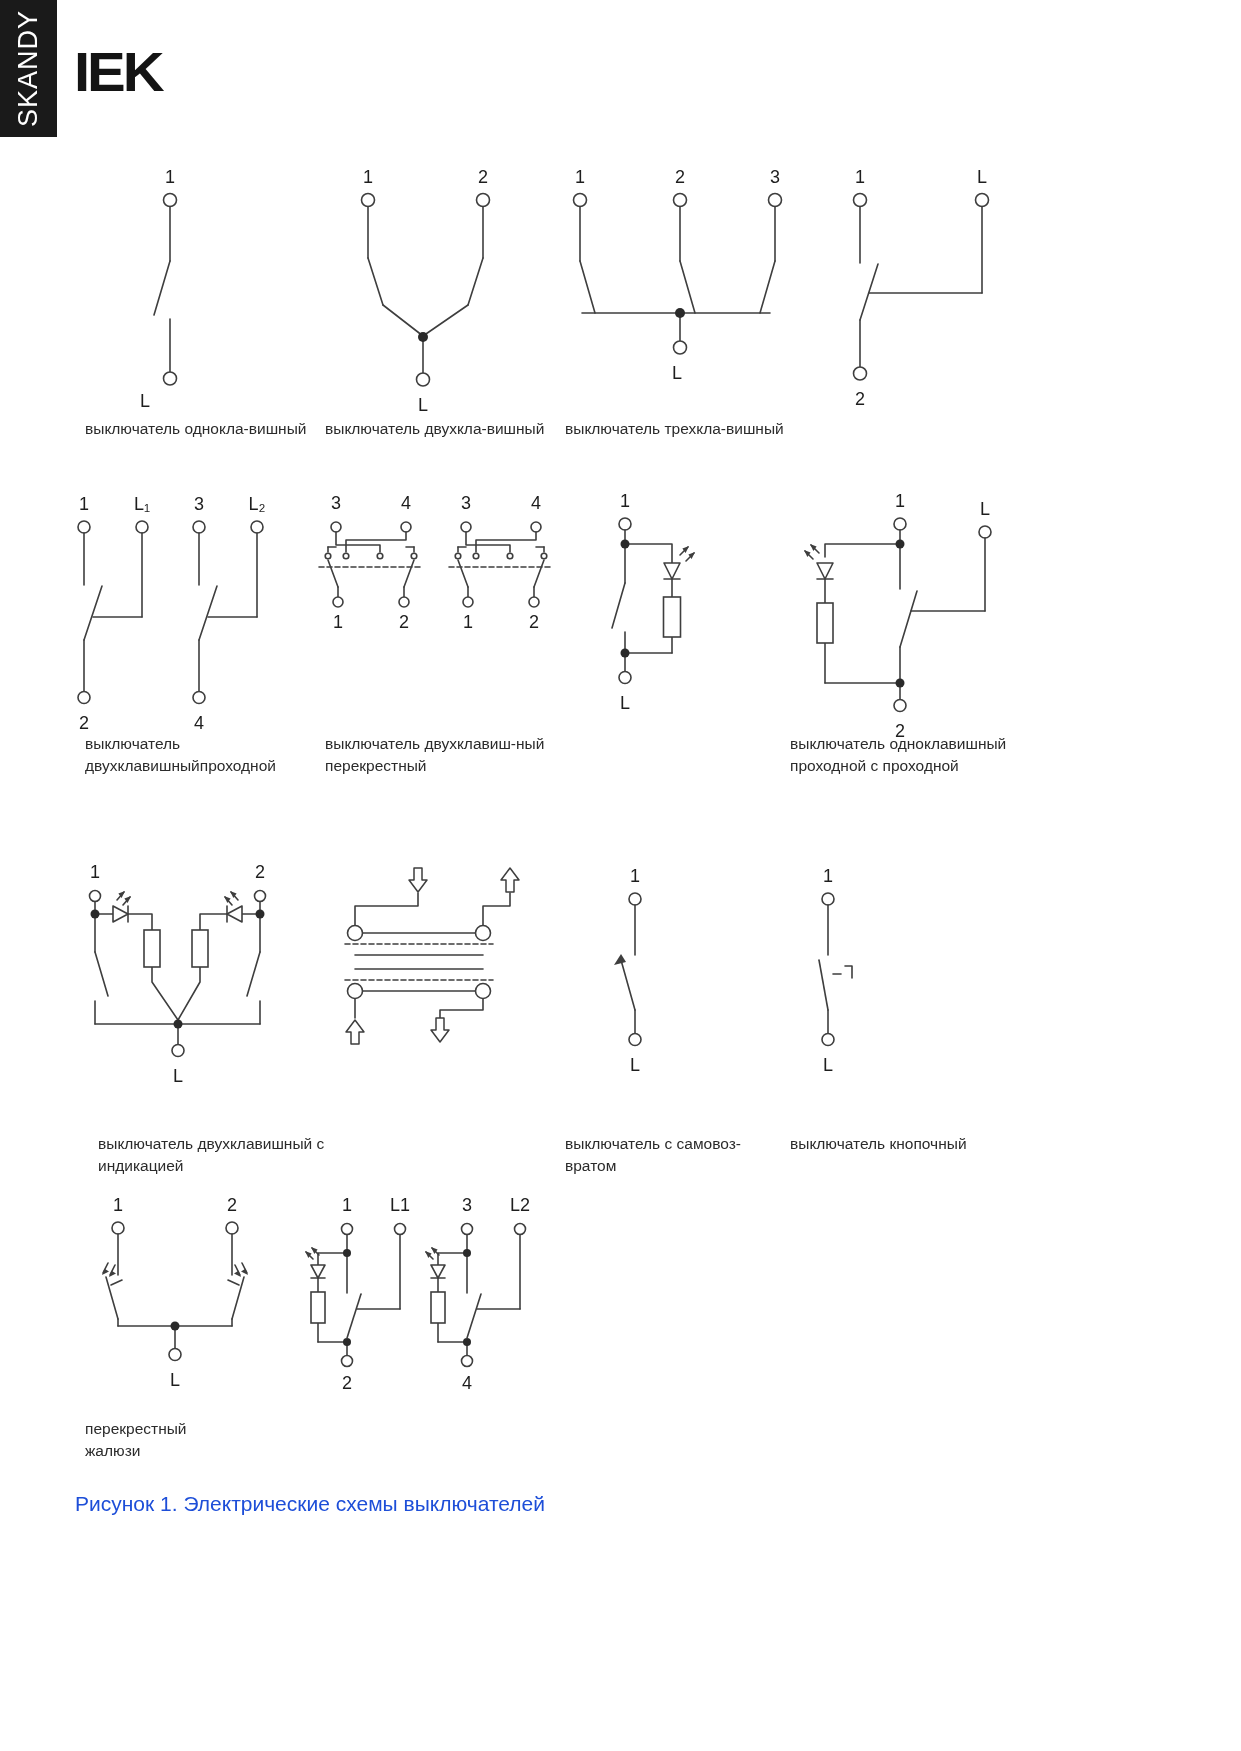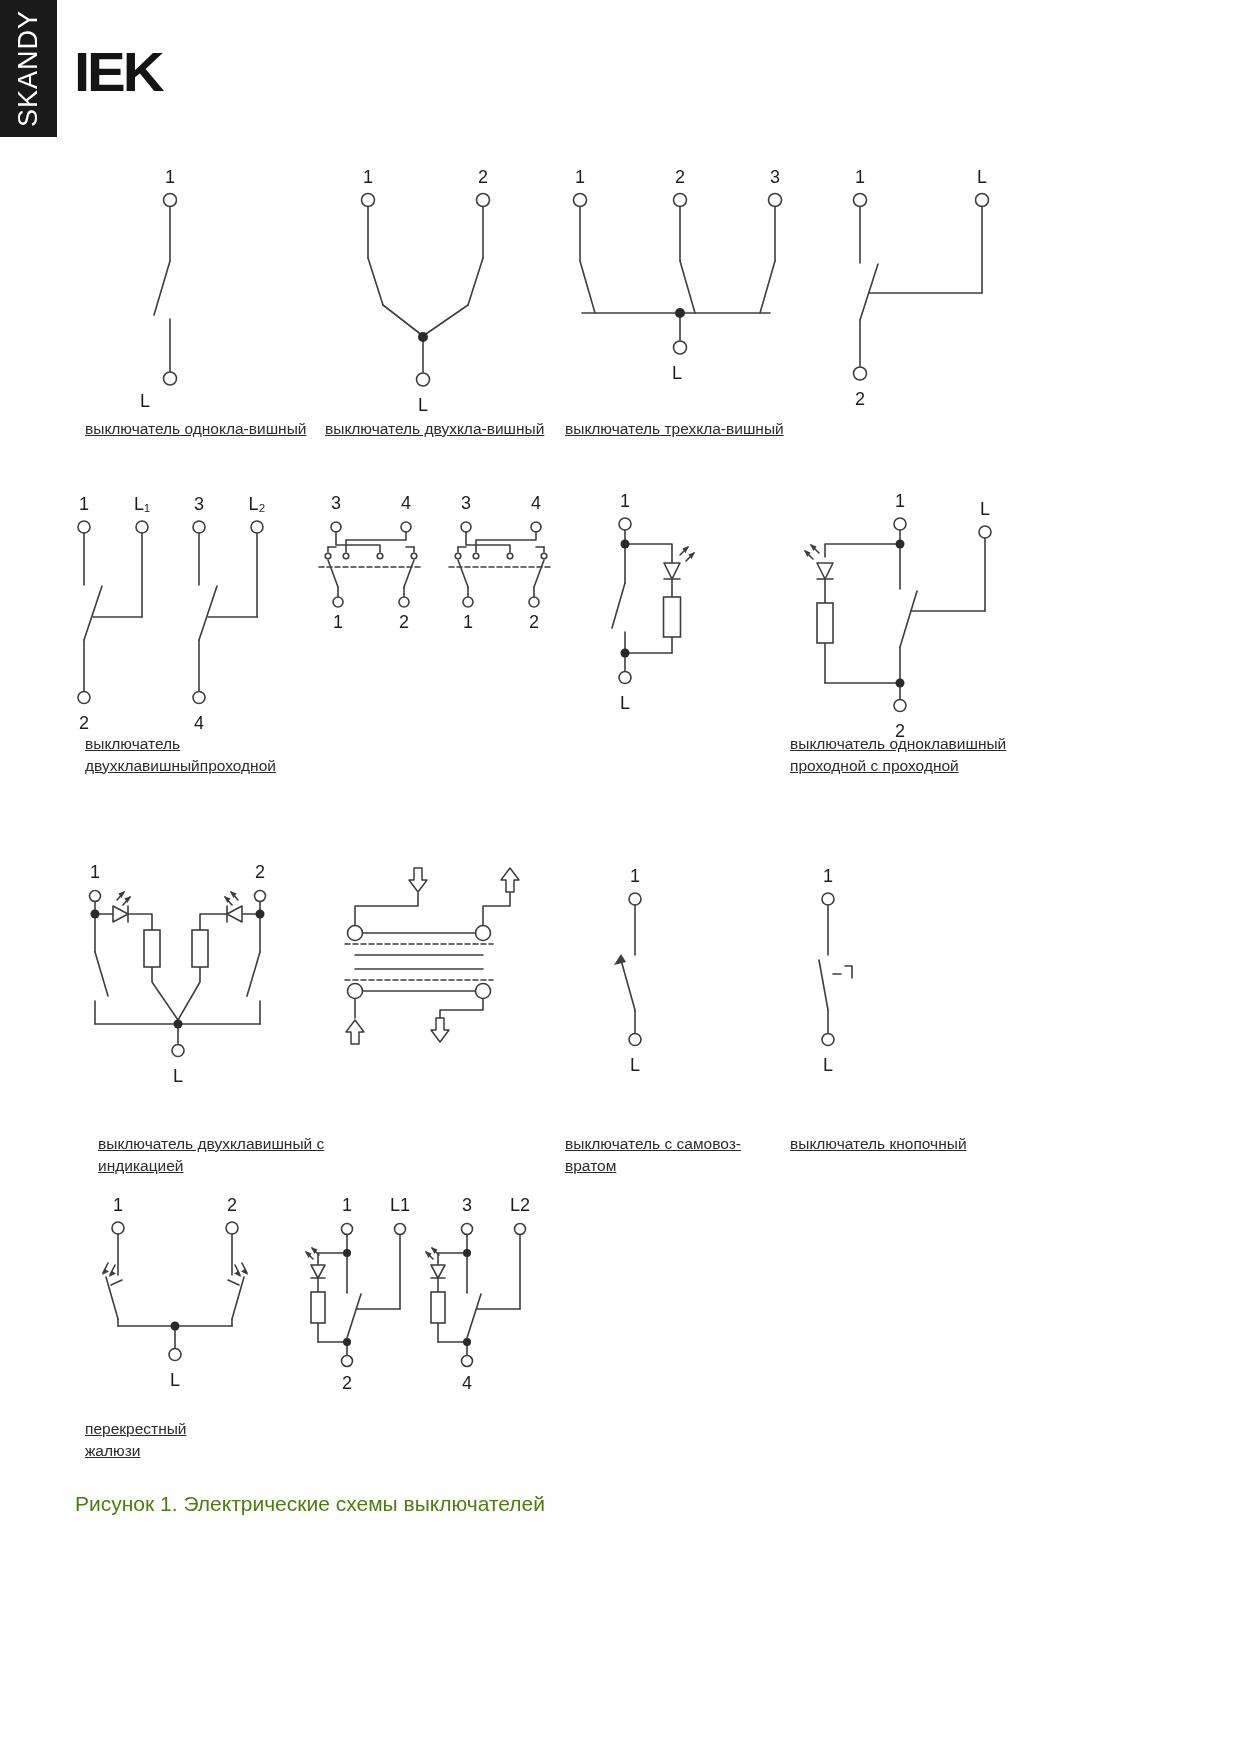--- a/index.html
+++ b/index.html
@@ -5,22 +5,22 @@
   html,body{margin:0;padding:0;background:#888;}
   #page{position:relative;width:1241px;height:1751px;background:#ffffff;overflow:hidden;
         font-family:"Liberation Sans",sans-serif;color:#1e1e1e;}
   .brandbar{position:absolute;left:0;top:0;width:57px;height:137px;background:#1a1a1a;
             display:flex;align-items:center;justify-content:center;}
   .brandbar span{writing-mode:vertical-rl;transform:rotate(180deg);color:#fff;
             font-size:27px;letter-spacing:1px;font-weight:500;}
   .logo{position:absolute;left:74px;top:38px;font-size:58px;font-weight:900;
         letter-spacing:-3px;color:#141414;transform:scaleY(.95);}
   .diag{position:absolute;}
-  .cap{position:absolute;font-size:15.5px;line-height:1.4;color:#2b2b2b;text-decoration:underline;}
-  .figcap{position:absolute;left:75px;top:1492px;font-size:21px;color:#4d7c0f;text-align:right;}
+  .cap{position:absolute;font-size:15.5px;line-height:1.4;color:#2b2b2b;}
+  .figcap{position:absolute;left:75px;top:1492px;font-size:21px;color:#1d4ed8;text-align:right;}
   .cs .w{fill:none;stroke:#3e3e3e;stroke-width:1.6;stroke-linecap:round;stroke-linejoin:round;}
   .cs .dash{stroke-dasharray:5 3;}
   .cs .t{fill:#fff;stroke:#3e3e3e;stroke-width:1.6;}
   .cs .dt{fill:#2a2a2a;stroke:none;}
   .cs .ah{fill:#3e3e3e;stroke:none;}
   .cs .led{fill:#fff;stroke:#3e3e3e;stroke-width:1.6;stroke-linejoin:round;}
   .cs .res{fill:#fff;stroke:#3e3e3e;stroke-width:1.6;}
   .cs .aw{fill:#fff;stroke:#3e3e3e;stroke-width:1.5;stroke-linejoin:round;}
   .cs text{font-family:"Liberation Sans",sans-serif;font-size:18px;fill:#1e1e1e;text-anchor:middle;}
 </style>
@@ -263,20 +263,21 @@
       <path class="w" d="M32,94 H48"></path>
       <rect class="res" x="32" y="118" width="16" height="40"></rect>
       <path class="w" d="M115,162 L132,106"></path>
       <circle class="dt" cx="115" cy="198" r="4.5"></circle>
       <circle class="t" cx="115" cy="220.5" r="6"></circle>
       <text x="115" y="252">2</text>
     </svg>
   </div>
 
   <div class="cap" style="left:85px;top:733px;width:230px">выключатель двухклавишныйпроходной</div>
+  <div class="cap" style="left:325px;top:733px;width:235px">выключатель двухклавиш-ный перекрестный</div>
   <div class="cap" style="left:790px;top:733px;width:235px">выключатель одноклавишный проходной с проходной</div>
 
   <div class="diag" style="left:75px;top:860px">
     <svg class="cs" width="250" height="300" viewBox="0 0 250 300">
       <text x="20" y="18">1</text>
       <text x="185" y="18">2</text>
       <circle class="t" cx="20" cy="36" r="5.5"></circle>
       <circle class="t" cx="185" cy="36" r="5.5"></circle>
       <g>
         <path class="w" d="M20,41.5 V54"></path>

